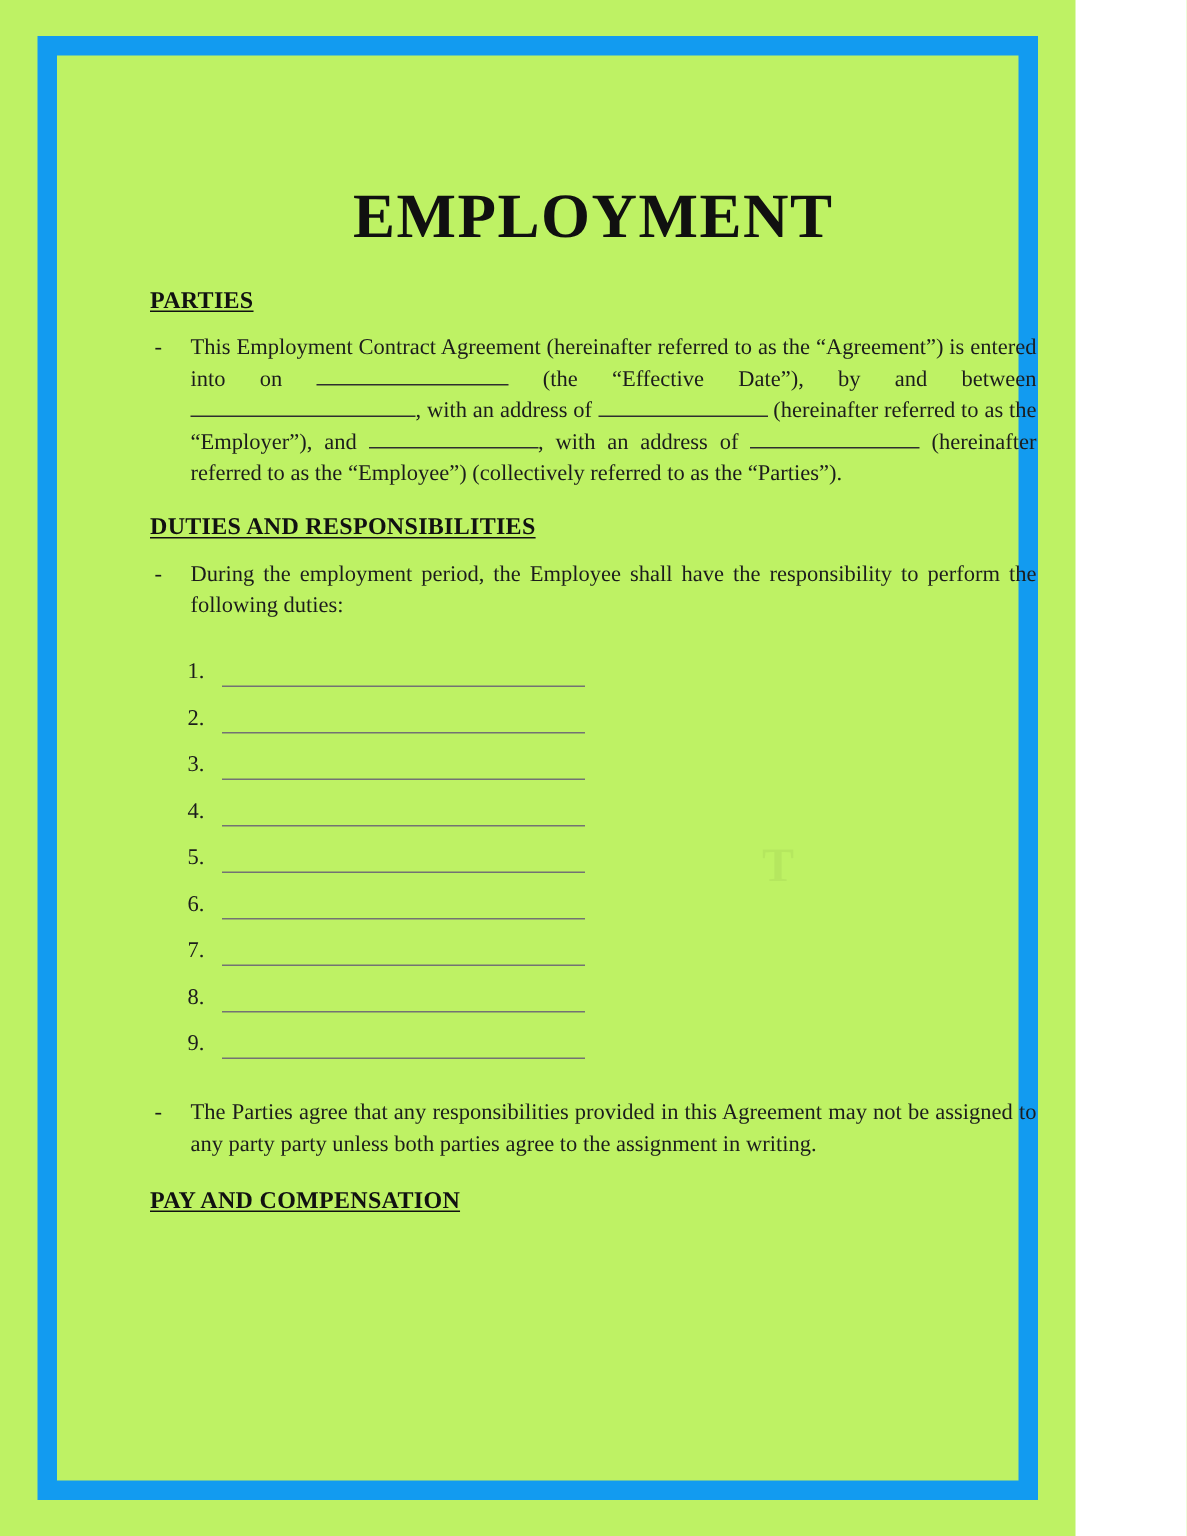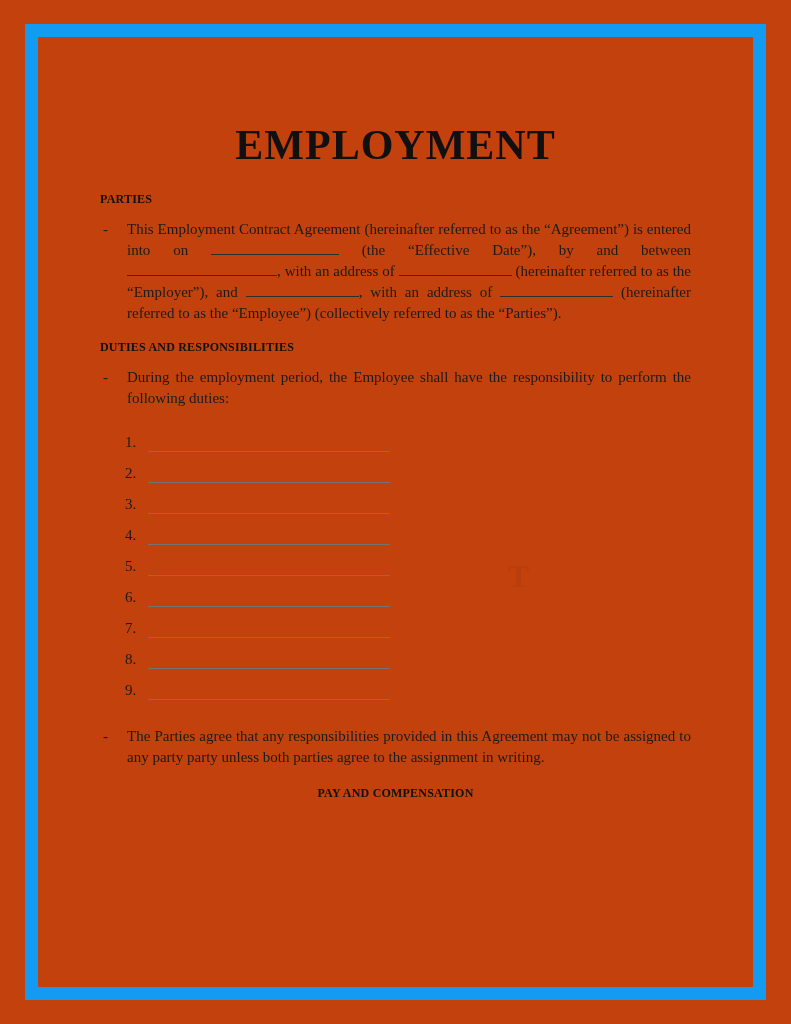--- a/index.html
+++ b/index.html
@@ -1,20 +1,20 @@
 <!DOCTYPE html>
 <html><head>
 <meta charset="utf-8">
 <style>
   html, body { margin: 0; padding: 0; background: #ffffff; }
   .page {
     position: relative;
-    width: 791px;
+    width: 717px;
     height: 1024px;
-    background: #c2410c;
+    background: #bef264;
     overflow: hidden;
     font-family: "Liberation Serif", "DejaVu Serif", serif;
     color: #1c1c1c;
   }
   .frame {
     position: absolute;
     top: 24px; left: 25px; right: 25px; bottom: 24px;
     border: 13px solid #129bf0;
     pointer-events: none;
   }
@@ -29,22 +29,23 @@
     margin-bottom: 18px;
     text-align: center;
     font-weight: bold;
     font-size: 42px;
     line-height: 58px;
     letter-spacing: 1px;
     color: #101010;
   }
   .heading {
     font-weight: bold;
-    font-size: 12px;
+    font-size: 16px;
     letter-spacing: 0.2px;
+    text-decoration: underline;
     text-underline-offset: 2px;
     margin: 0 0 12px 0;
     color: #111;
   }
   .section-gap       { margin-top: 16px; }
   .bullet {
     display: flex;
     font-size: 15px;
     line-height: 21px;
   }
@@ -76,21 +77,21 @@
   .duty-num {
     width: 23px;
     line-height: 19px;
   }
   .duty-line {
     width: 242px;
     height: 18px;
     border-bottom: 1px solid #737373;
   }
   .assignment { margin-top: 26px; }
-  .pay-heading { margin-top: 18px; margin-bottom: 0; text-align: center; }
+  .pay-heading { margin-top: 18px; margin-bottom: 0; }
   .watermark {
     position: absolute;
     left: 508px;
     top: 558px;
     font-size: 32px;
     font-weight: bold;
     color: #000;
     opacity: 0.04;
     pointer-events: none;
   }

